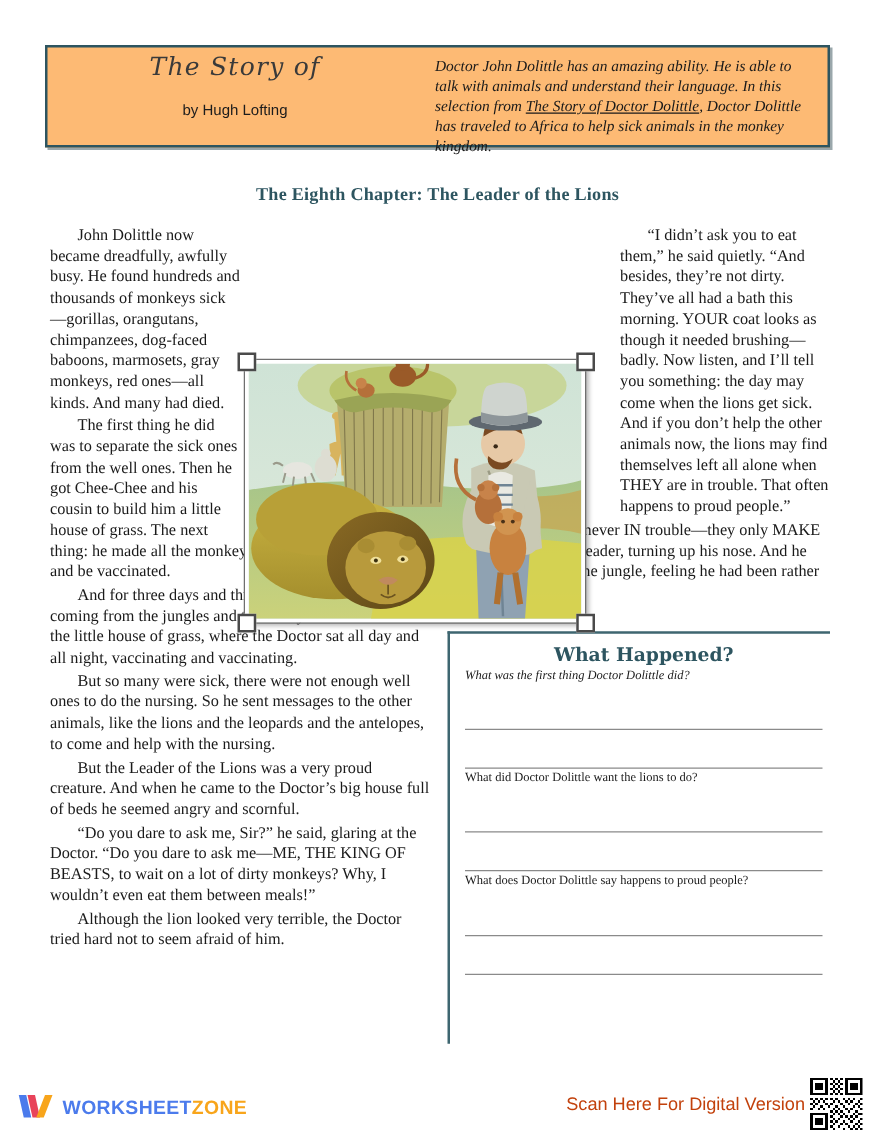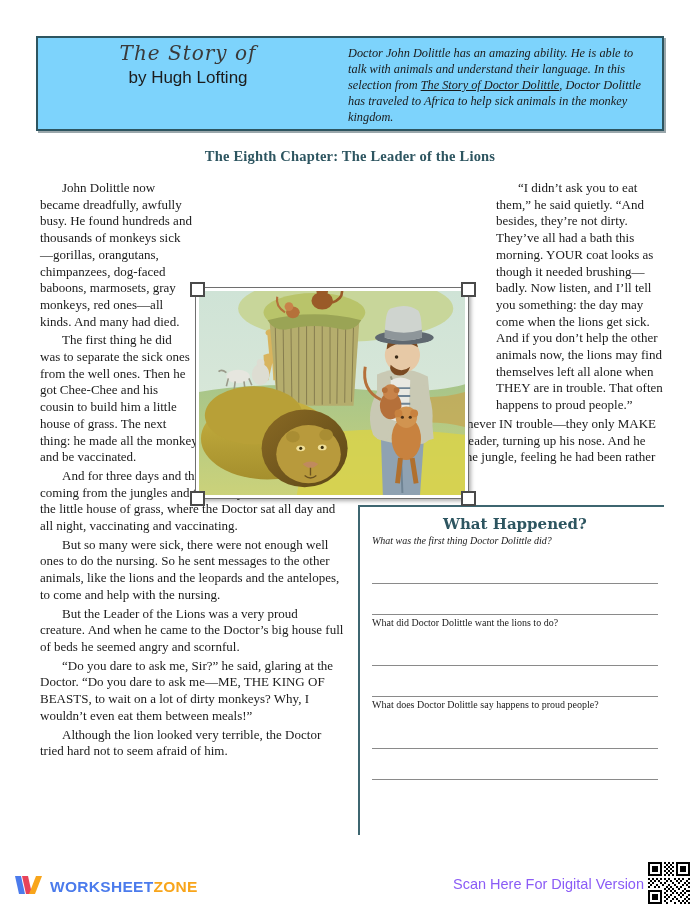--- a/index.html
+++ b/index.html
@@ -15,23 +15,23 @@
     color: #1a1a1a;
     overflow: hidden;
   }
 
   
   .header-box {
     position: absolute;
     left: 36px;
     top: 36px;
     width: 628px;
-    height: 95px;
+    height: 82px;
     box-sizing: border-box;
-    background: #7dd3fc;
+    background: #fdba74;
     border: 2px solid #2d5560;
     box-shadow: 2px 2px 0 0 #9aa7ab;
     display: flex;
     align-items: stretch;
   }
   .header-left {
     width: 300px;
     box-sizing: border-box;
     padding-top: 3px;
     text-align: center;
@@ -50,23 +50,23 @@
     font-family: "DejaVu Serif", serif;
     font-size: 34px;
     font-weight: bold;
     color: #cf2222;
     line-height: 1.0;
     letter-spacing: 0px;
     margin-top: -2px;
   }
   .title-author {
     font-family: "Liberation Sans", sans-serif;
-    font-size: 17px;
+    font-size: 12px;
     color: #1c1c1c;
-    margin-top: 4px;
+    margin-top: 17px;
   }
   .header-right {
     flex: 1;
     box-sizing: border-box;
     padding: 8px 12px 6px 10px;
     font-family: "Liberation Serif", serif;
     font-style: italic;
     font-size: 12.3px;
     line-height: 1.30;
     color: #1a1a1a;
@@ -207,21 +207,21 @@
   }
   .logo-worksheet { color: #4b7bec; }
   .logo-zone { color: #f8a51b; }
 
   .footer-scan {
     position: absolute;
     right: 56px;
     top: 876px;
     font-family: "Liberation Sans", sans-serif;
     font-size: 14.5px;
-    color: #8b5cf6;
+    color: #c2410c;
   }
   .qr {
     position: absolute;
     left: 648px;
     top: 862px;
     width: 42px;
     height: 42px;
   }
 </style>
 </head>

